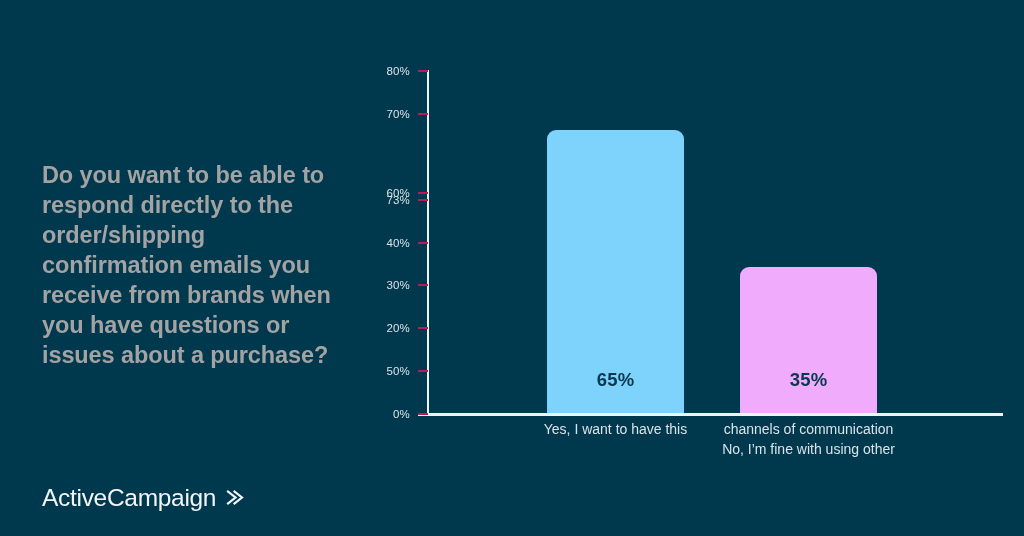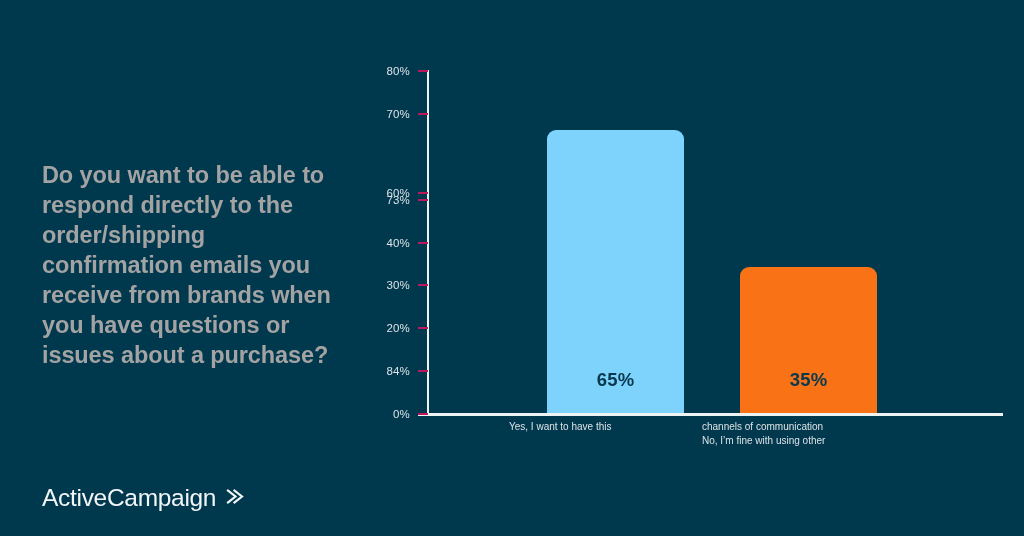--- a/index.html
+++ b/index.html
@@ -31,21 +31,21 @@
     font-weight: bold;
     line-height: 1.28;
     letter-spacing: -0.1px;
   }
 
   .brand {
     position: absolute;
     left: 42px;
     top: 486px;
     display: flex;
-    align-items: flex-start;
+    align-items: center;
     gap: 9px;
     color: #ffffff;
   }
   .brand-name {
     font-size: 24.5px;
     font-weight: 400;
     letter-spacing: -0.3px;
     line-height: 1;
     color: #f2f6f7;
   }
@@ -127,23 +127,23 @@
     color: #09394e;
     font-size: 18.5px;
     font-weight: bold;
     letter-spacing: 0.2px;
   }
   .cat-label {
     position: absolute;
     top: 350px;
     left: -38px;
     width: calc(100% + 76px);
-    text-align: left;
+    text-align: center;
     color: #dbe3e6;
-    font-size: 10px;
+    font-size: 14px;
     line-height: 1.42;
   }
 </style>
 </head>
 <body>
 
 <div class="stage">
 
   <div class="headline">Do you want to be able to respond directly to the order/shipping confirmation emails you receive from brands when you have questions or issues about a purchase?</div>
 
@@ -158,21 +158,21 @@
   </div>
 
   <div class="chart">
     <div class="y-spine"></div>
     <div class="x-baseline"></div>
     <div class="axis-ticks">
         <div class="tick" style="top: 358px;">
           <span class="tick-label">0%</span>
         </div>
         <div class="tick" style="top: 315.125px;">
-          <span class="tick-label">84%</span>
+          <span class="tick-label">50%</span>
         </div>
         <div class="tick" style="top: 272.25px;">
           <span class="tick-label">20%</span>
         </div>
         <div class="tick" style="top: 229.375px;">
           <span class="tick-label">30%</span>
         </div>
         <div class="tick" style="top: 186.5px;">
           <span class="tick-label">40%</span>
         </div>
@@ -192,21 +192,21 @@
     <div class="bars">
         <div class="bar-group" style="left: 120px; width: 137px;">
           <div class="bar" style="height: 282.975px; background: #7dd3fc;">
             <div class="bar-value">65%</div>
           </div>
           <div class="cat-label">
             <div>Yes, I want to have this</div>
           </div>
         </div>
         <div class="bar-group" style="left: 313px; width: 137px;">
-          <div class="bar" style="height: 145.775px; background: #f97316;">
+          <div class="bar" style="height: 145.775px; background: #f0abfc;">
             <div class="bar-value">35%</div>
           </div>
           <div class="cat-label">
             <div>channels of communication</div>
             <div>No, I’m fine with using other</div>
           </div>
         </div>
       </div>
   </div>
 

